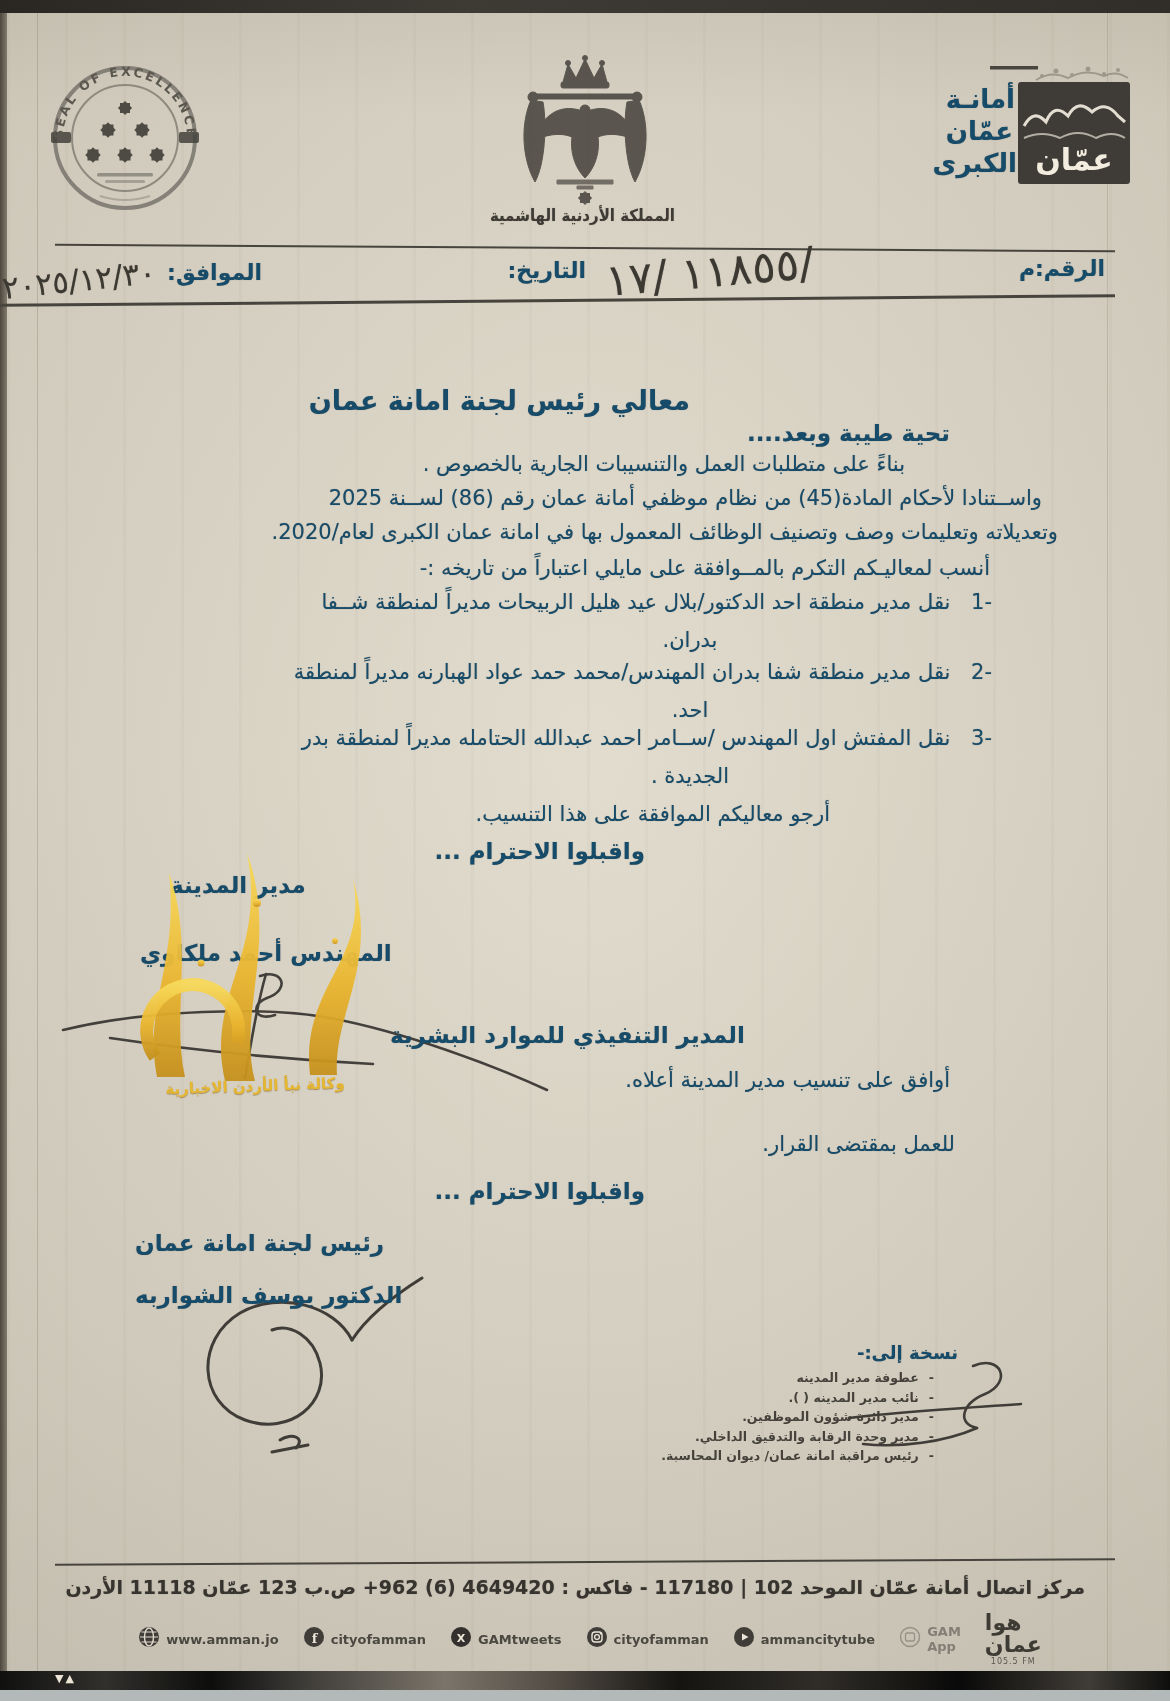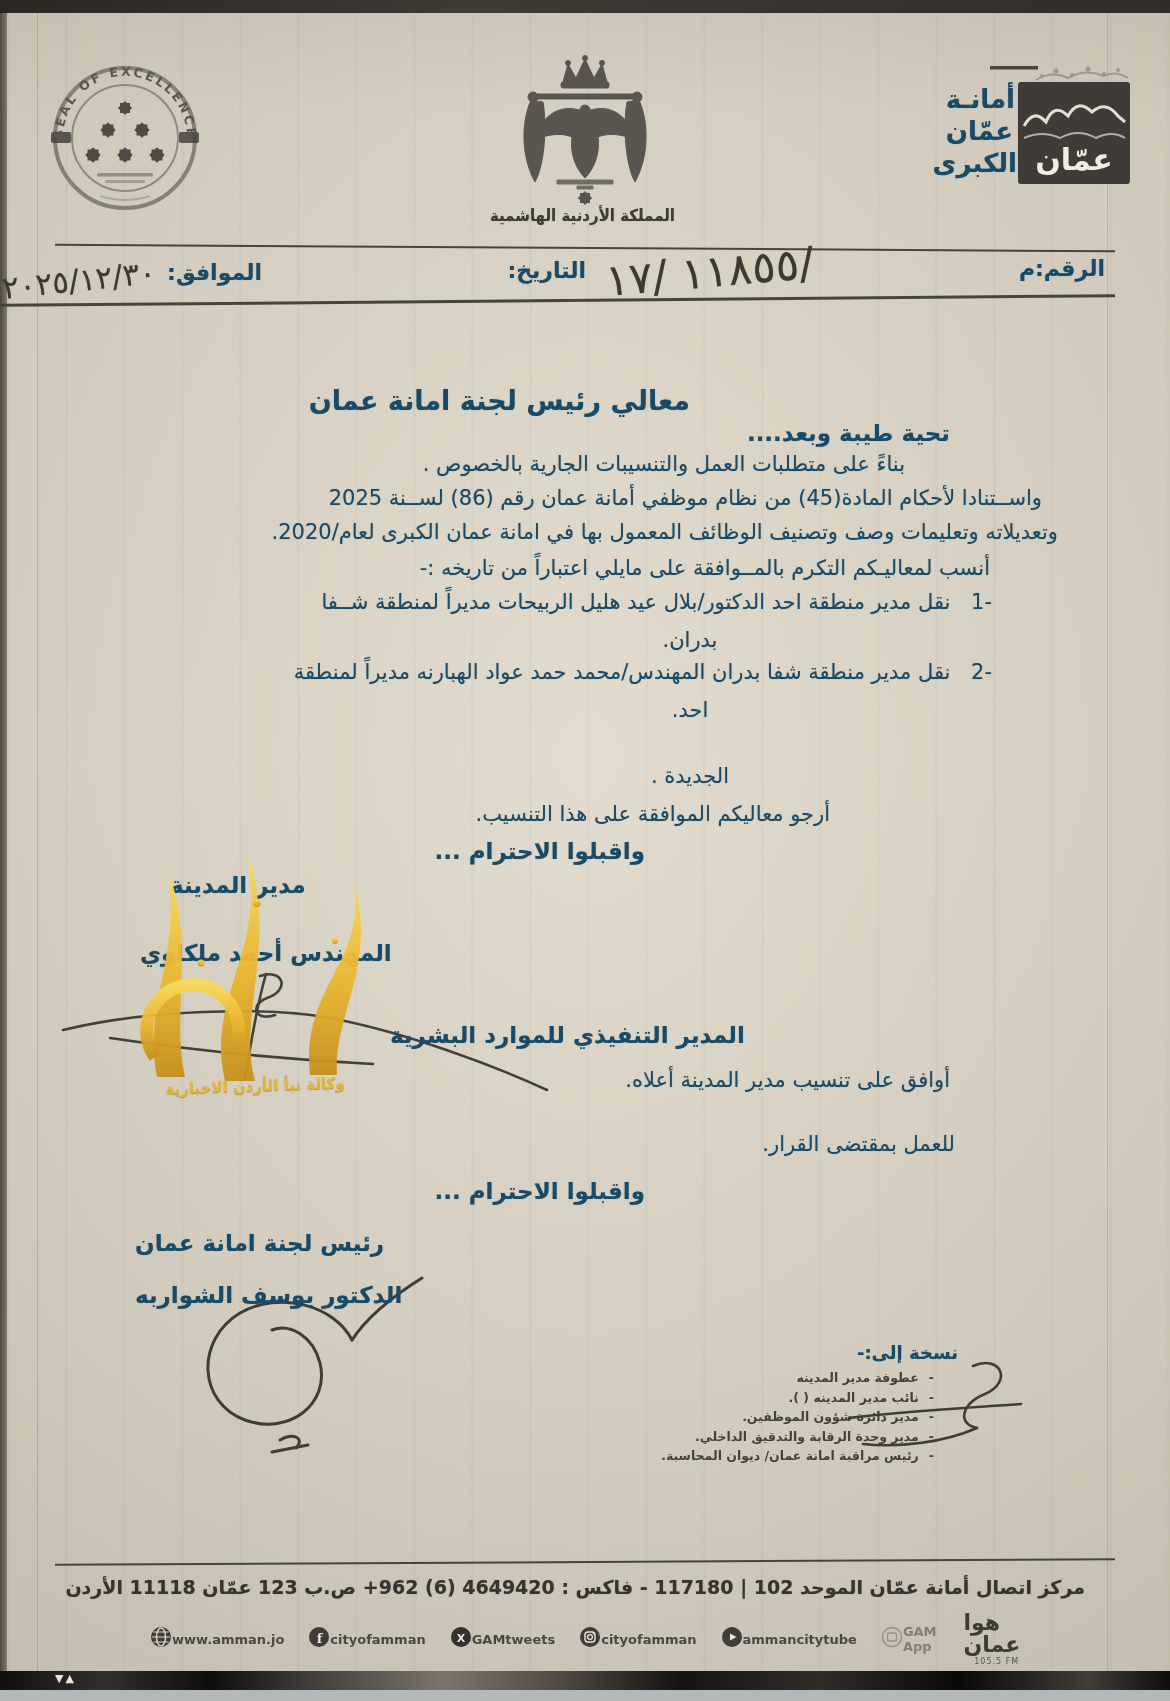--- a/index.html
+++ b/index.html
@@ -28,21 +28,21 @@
   .fs21{font-size:21px;} .fs22{font-size:22px;} .fs23{font-size:23px;}
   .hand{color:#38362f;font-weight:400;}
   .rule{position:absolute;background:#43413c;height:2px;}
   
   .cc-list{position:absolute;right:236px;top:1368px;direction:rtl;text-align:right;
            font-size:12.5px;font-weight:bold;color:#403d38;line-height:19.5px;}
   .cc-list div::before{content:"-";margin-left:10px;}
   
   .social-row{position:absolute;left:150px;top:1612px;width:880px;display:flex;align-items:center;
               justify-content:center;gap:24px;}
-  .soc{display:flex;align-items:center;}
+  .soc{display:flex;align-items:center;gap:6px;}
   .slabel{font-size:13px;font-weight:bold;color:#474540;}
   .radio{display:flex;flex-direction:column;align-items:center;line-height:1;}
   .radio .rn{font-size:22px;font-weight:bold;color:#3a3833;}
   .radio .rf{font-size:8px;color:#55524c;margin-top:2px;letter-spacing:1px;}
   .faint{opacity:.55;}
   
   .wm{position:absolute;left:105px;top:845px;width:330px;height:270px;pointer-events:none;}
   .wm-cap{position:absolute;left:0px;top:232px;width:300px;text-align:center;direction:rtl;
           color:#e9b722;font-size:15px;font-weight:bold;letter-spacing:2px;
           text-shadow:0 1px 1px rgba(120,80,0,.5);transform:rotate(-2deg);}
@@ -170,20 +170,24 @@
     <span style="margin-right:14px;">نقل مدير منطقة احد الدكتور/بلال عيد هليل الربيحات  مديراً لمنطقة شــفا</span>
   </div>
   <div class="t rtl fs21" style="left:400px;top:628px;width:580px;text-align:center;">بدران.</div>
 
   <div class="t rtl fs21" style="right:178px;top:660px;">
     <span dir="ltr">2-</span>
     <span style="margin-right:14px;">نقل مدير منطقة شفا بدران المهندس/محمد حمد عواد الهبارنه مديراً لمنطقة</span>
   </div>
   <div class="t rtl fs21" style="left:400px;top:698px;width:580px;text-align:center;">احد.</div>
 
+  <div class="t rtl fs21" style="right:178px;top:726px;">
+    <span dir="ltr">3-</span>
+    <span style="margin-right:14px;">نقل المفتش اول  المهندس /ســامر احمد عبدالله الحتامله مديراً لمنطقة بدر</span>
+  </div>
   <div class="t rtl fs21" style="left:400px;top:764px;width:580px;text-align:center;">الجديدة .</div>
 
   <div class="t rtl fs21" style="right:340px;top:802px;">أرجو معاليكم الموافقة على هذا التنسيب.</div>
   <div class="t rtl b fs23" style="right:525px;top:838px;">واقبلوا الاحترام ...</div>
 
   <div class="t rtl b fs23" style="left:170px;top:872px;">مدير المدينة</div>
   <svg style="position:absolute;left:55px;top:968px;" width="500" height="135" viewBox="0 0 500 135">
     <g fill="none" stroke="#3f3d3a" stroke-width="2.6" stroke-linecap="round">
       <path d="M205,8 C228,0 236,22 212,30 C194,37 200,54 220,47"></path>
       <path d="M211,6 C201,40 196,76 190,110"></path>

